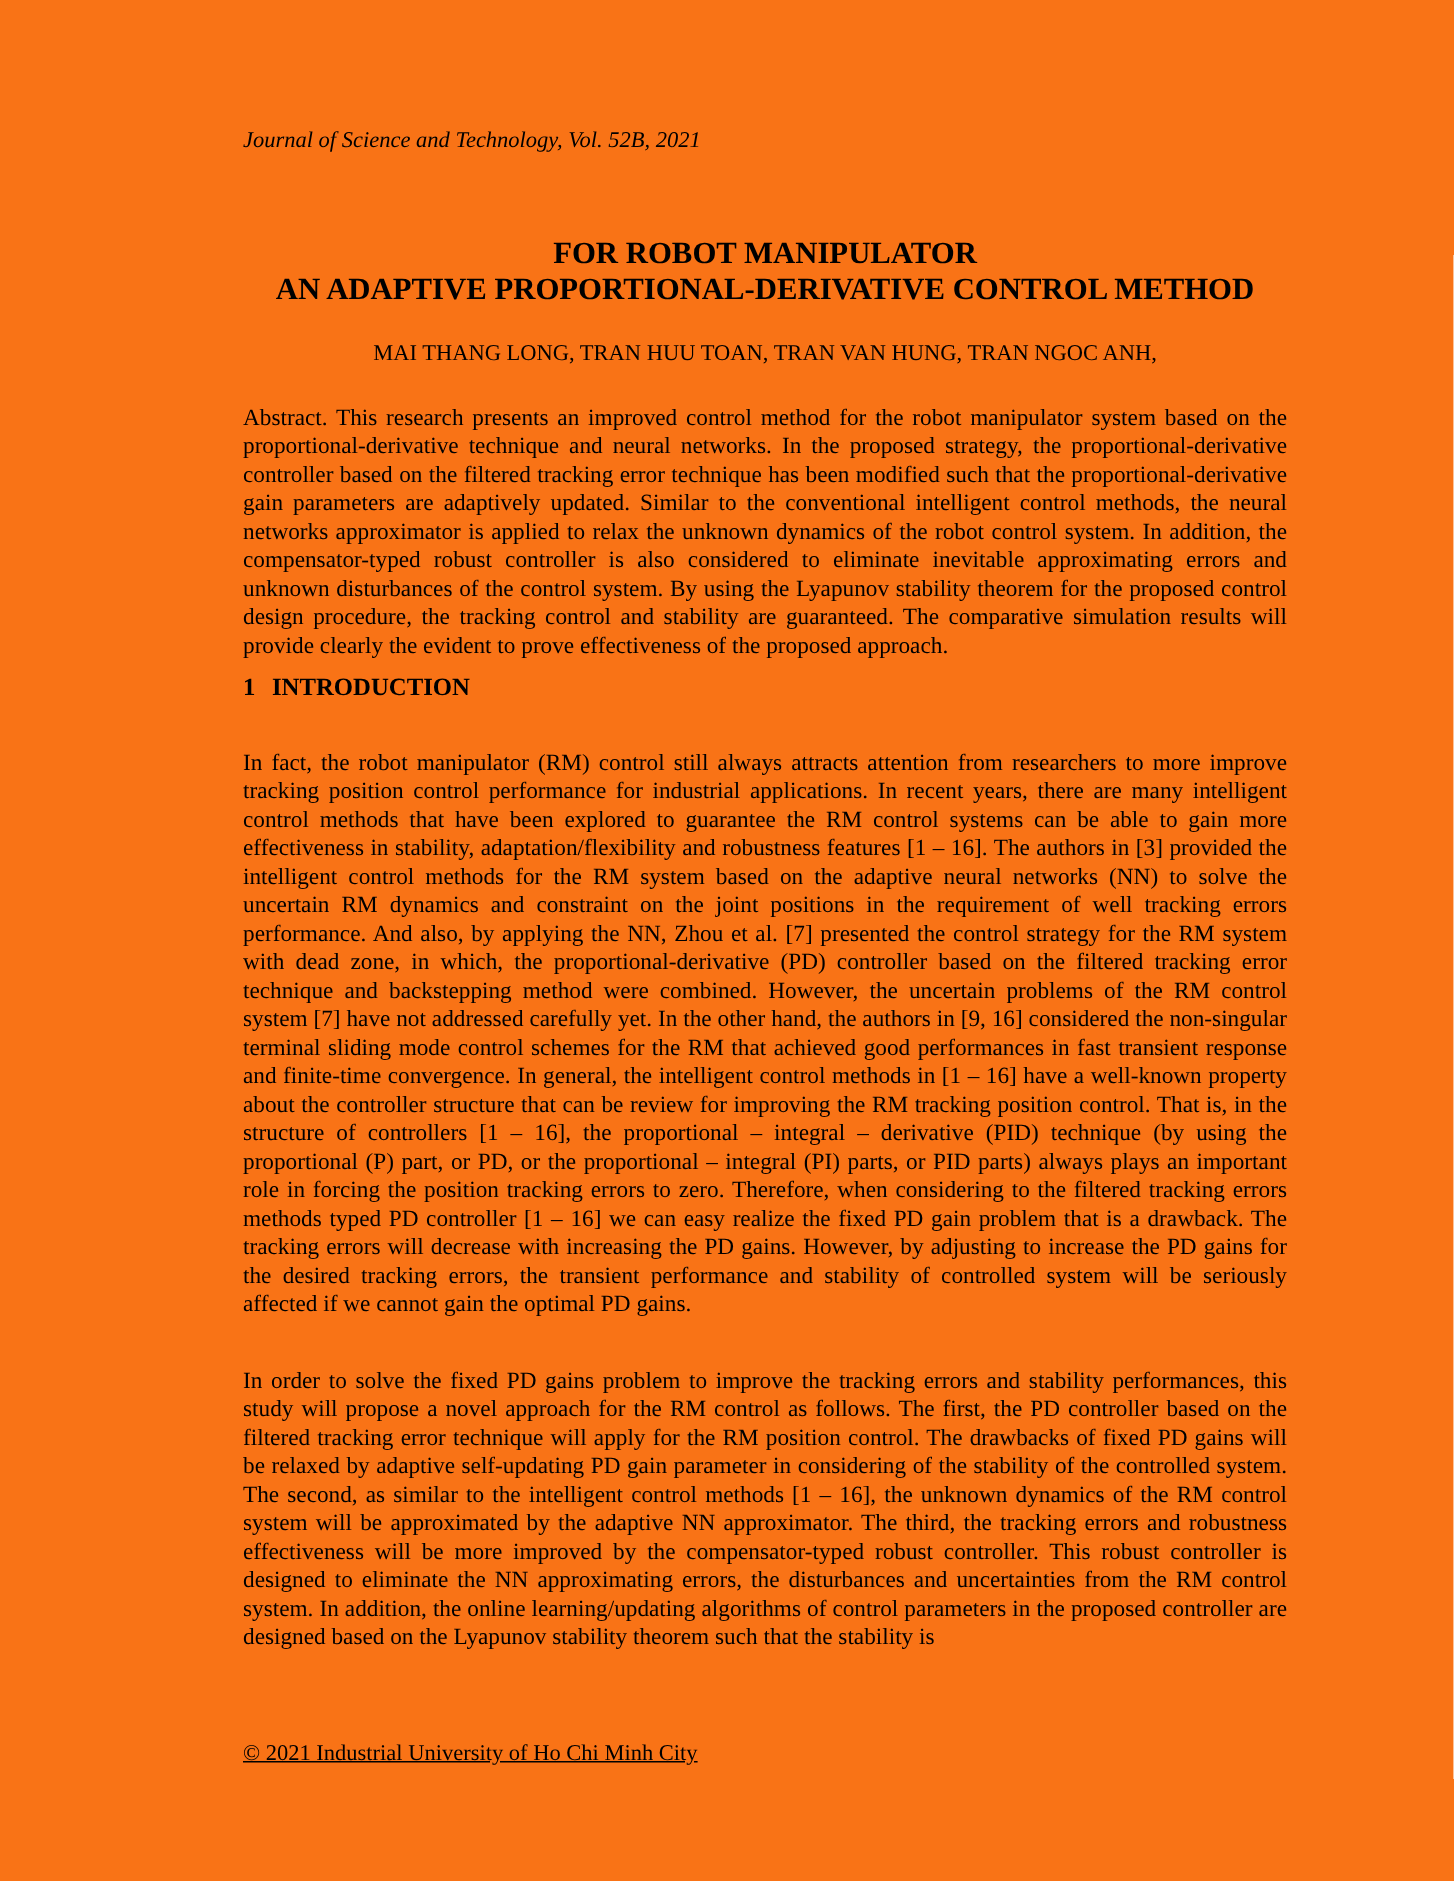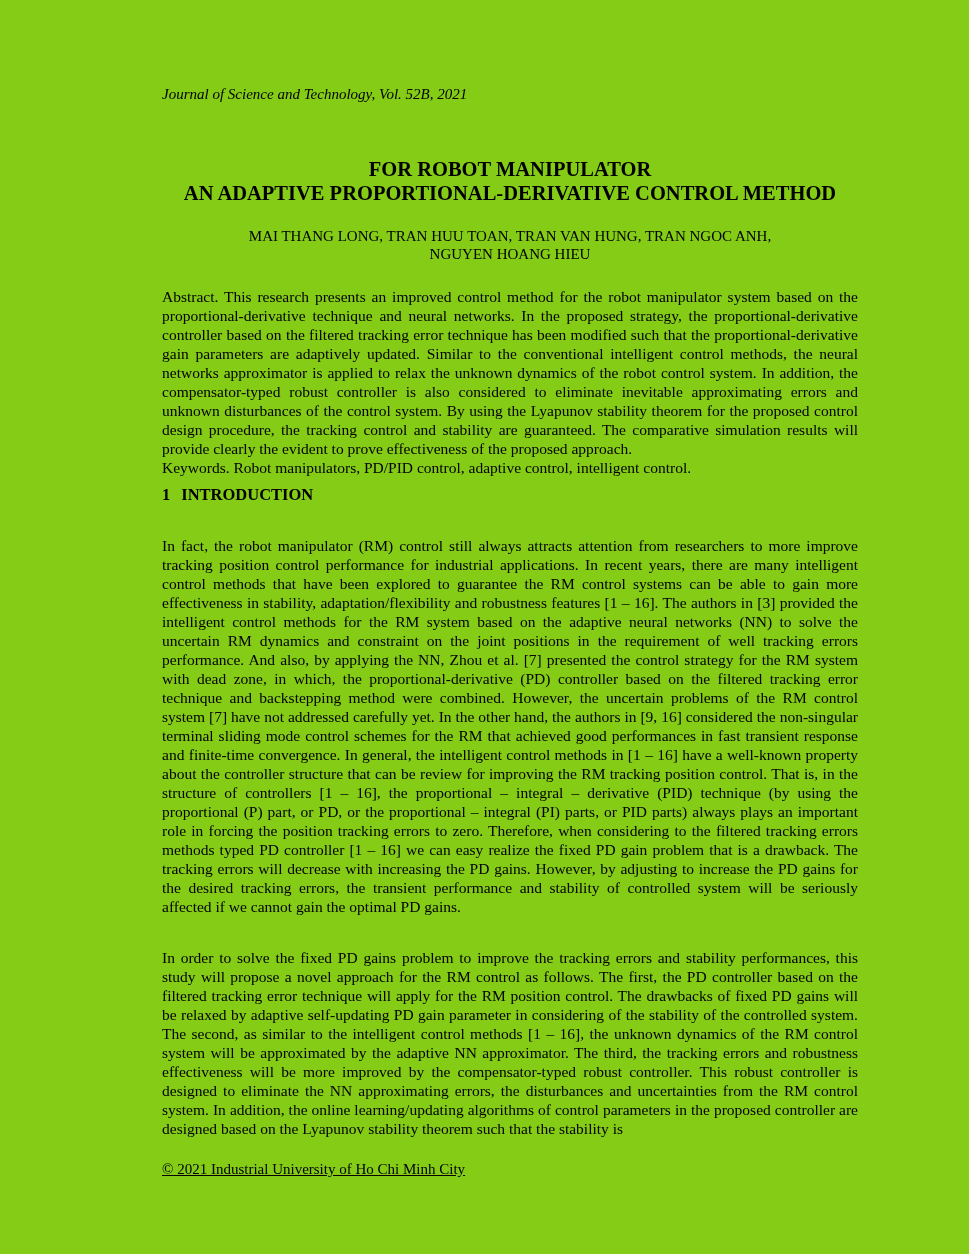--- a/index.html
+++ b/index.html
@@ -4,21 +4,21 @@
 <style>
   html, body {
     margin: 0;
     padding: 0;
     background: #ffffff;
   }
   .page {
     position: relative;
     width: 969px;
     height: 1254px;
-    background: #84cc16;
+    background: #f97316;
     color: #000000;
     font-family: "Liberation Serif", "DejaVu Serif", serif;
     overflow: hidden;
     box-sizing: border-box;
   }
   .content {
     position: absolute;
     left: 162px;
     top: 0;
     width: 696px;
@@ -102,28 +102,26 @@
 
     <div class="journal-header">Journal of Science and Technology, Vol. 52B, 2021</div>
 
     <div class="paper-title">
       <div>FOR ROBOT MANIPULATOR</div>
       <div>AN ADAPTIVE PROPORTIONAL-DERIVATIVE CONTROL METHOD</div>
     </div>
 
     <div class="authors">
       <div>MAI THANG LONG, TRAN HUU TOAN, TRAN VAN HUNG, TRAN NGOC ANH,</div>
-      <div>NGUYEN HOANG HIEU</div>
     </div>
 
 
 
     <div class="abstract"><span class="bold-lead">Abstract.</span><span> This research presents an improved control method for the robot manipulator system based on the proportional-derivative technique and neural networks. In the proposed strategy, the proportional-derivative controller based on the filtered tracking error technique has been modified such that the proportional-derivative gain parameters are adaptively updated. Similar to the conventional intelligent control methods, the neural networks approximator is applied to relax the unknown dynamics of the robot control system. In addition, the compensator-typed robust controller is also considered to eliminate inevitable approximating errors and unknown disturbances of the control system. By using the Lyapunov stability theorem for the proposed control design procedure, the tracking control and stability are guaranteed. The comparative simulation results will provide clearly the evident to prove effectiveness of the proposed approach.</span></div>
 
-    <div class="keywords"><span class="bold-lead">Keywords.</span><span> Robot manipulators, PD/PID control, adaptive control, intelligent control.</span></div>
 
     <div class="section-heading"><span class="section-number">1</span><span>INTRODUCTION</span></div>
 
     <div class="body-paragraph">In fact, the robot manipulator (RM) control still always attracts attention from researchers to more improve tracking position control performance for industrial applications. In recent years, there are many intelligent control methods that have been explored to guarantee the RM control systems can be able to gain more effectiveness in stability, adaptation/flexibility and robustness features [1 – 16]. The authors in [3] provided the intelligent control methods for the RM system based on the adaptive neural networks (NN) to solve the uncertain RM dynamics and constraint on the joint positions in the requirement of well tracking errors performance. And also, by applying the NN, Zhou et al. [7] presented the control strategy for the RM system with dead zone, in which, the proportional-derivative (PD) controller based on the filtered tracking error technique and backstepping method were combined. However, the uncertain problems of the RM control system [7] have not addressed carefully yet. In the other hand, the authors in [9, 16] considered the non-singular terminal sliding mode control schemes for the RM that achieved good performances in fast transient response and finite-time convergence. In general, the intelligent control methods in [1 – 16] have a well-known property about the controller structure that can be review for improving the RM tracking position control. That is, in the structure of controllers [1 – 16], the proportional – integral – derivative (PID) technique (by using the proportional (P) part, or PD, or the proportional – integral (PI) parts, or PID parts) always plays an important role in forcing the position tracking errors to zero. Therefore, when considering to the filtered tracking errors methods typed PD controller [1 – 16] we can easy realize the fixed PD gain problem that is a drawback. The tracking errors will decrease with increasing the PD gains. However, by adjusting to increase the PD gains for the desired tracking errors, the transient performance and stability of controlled system will be seriously affected if we cannot gain the optimal PD gains.</div>
 
     <div class="body-paragraph">In order to solve the fixed PD gains problem to improve the tracking errors and stability performances, this study will propose a novel approach for the RM control as follows. The first, the PD controller based on the filtered tracking error technique will apply for the RM position control. The drawbacks of fixed PD gains will be relaxed by adaptive self-updating PD gain parameter in considering of the stability of the controlled system. The second, as similar to the intelligent control methods [1 – 16], the unknown dynamics of the RM control system will be approximated by the adaptive NN approximator. The third, the tracking errors and robustness effectiveness will be more improved by the compensator-typed robust controller. This robust controller is designed to eliminate the NN approximating errors, the disturbances and uncertainties from the RM control system. In addition, the online learning/updating algorithms of control parameters in the proposed controller are designed based on the Lyapunov stability theorem such that the stability is</div>
 
   </div>
 
   <div class="footer-copyright">© 2021 Industrial University of Ho Chi Minh City</div>

